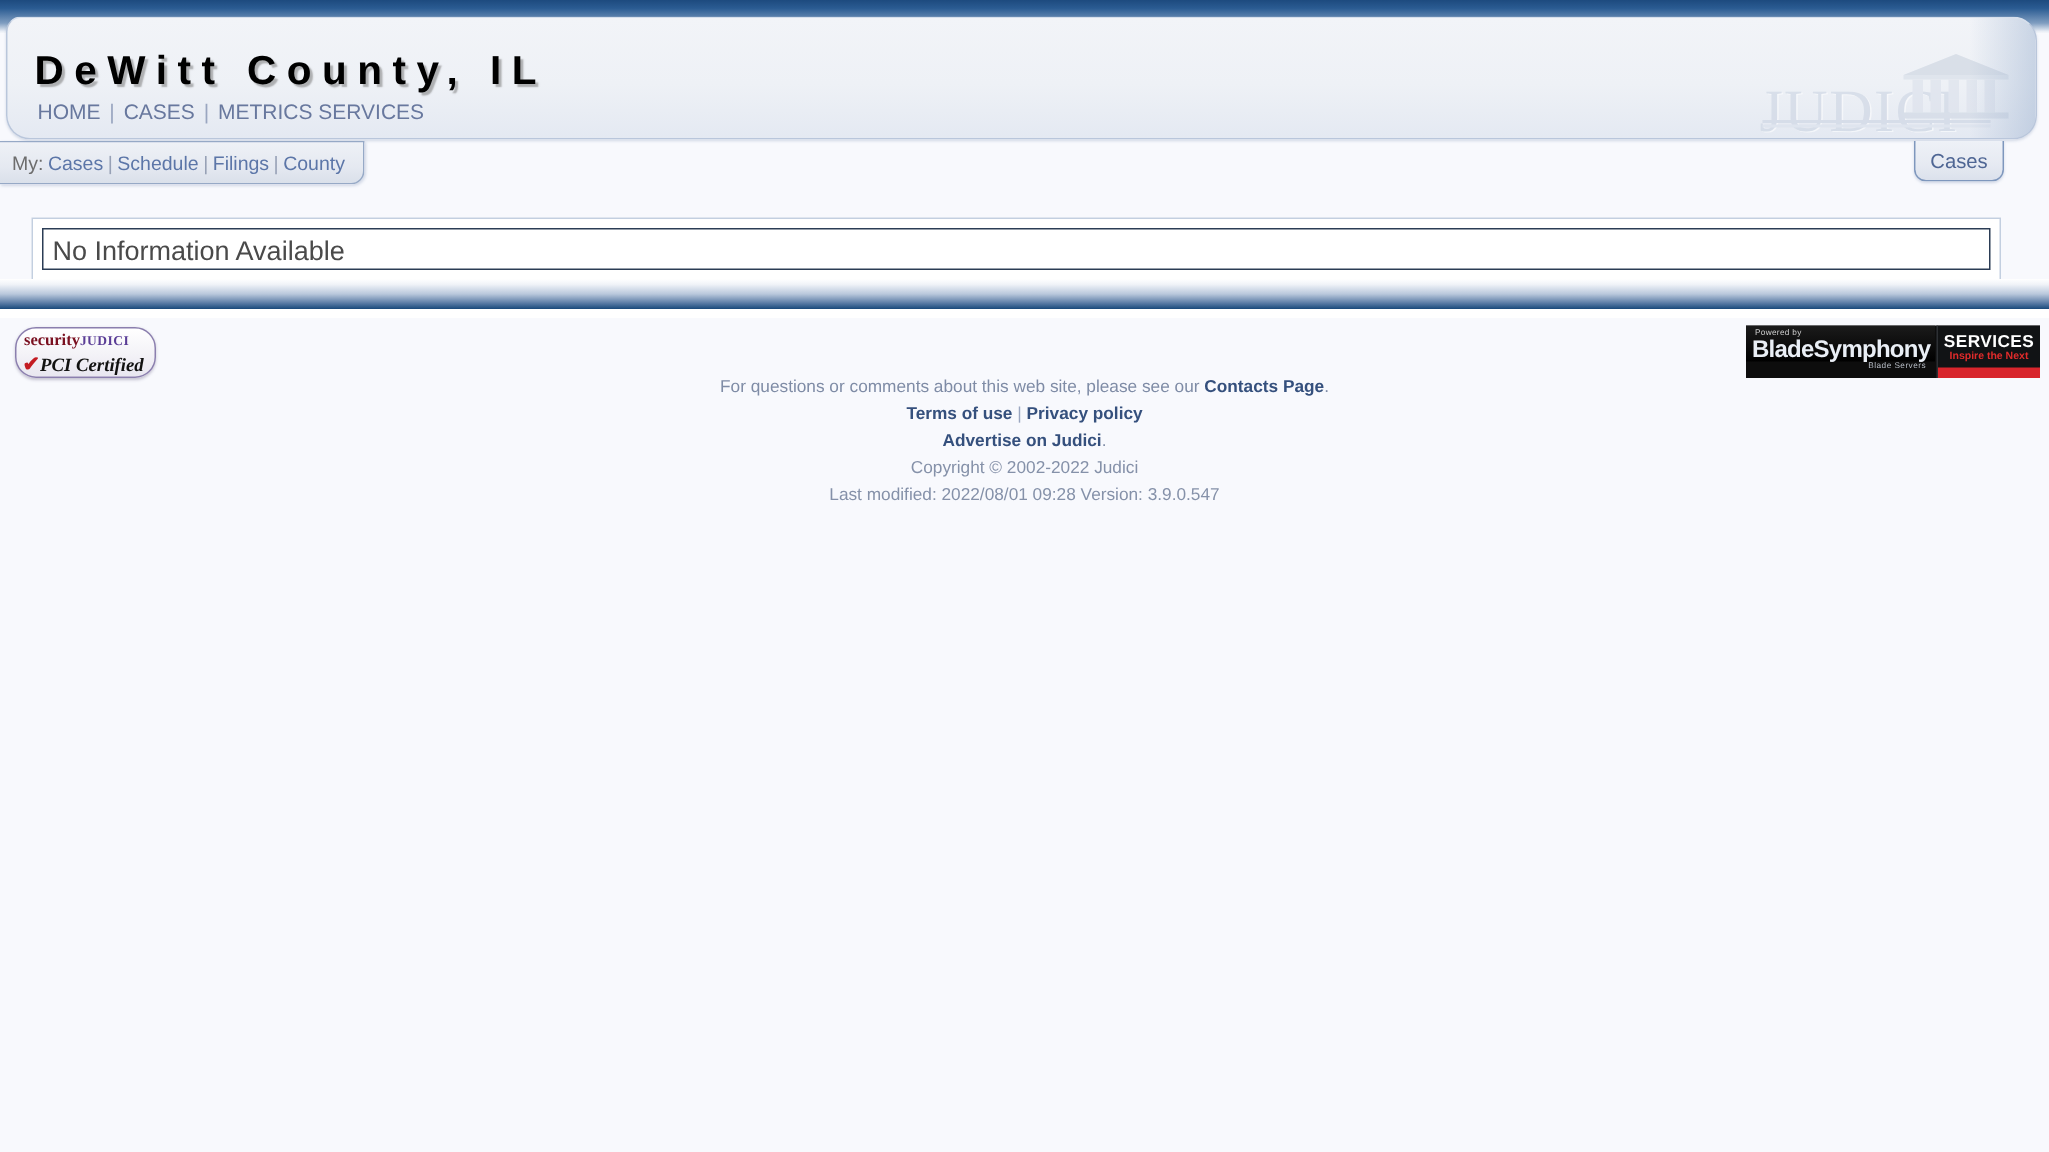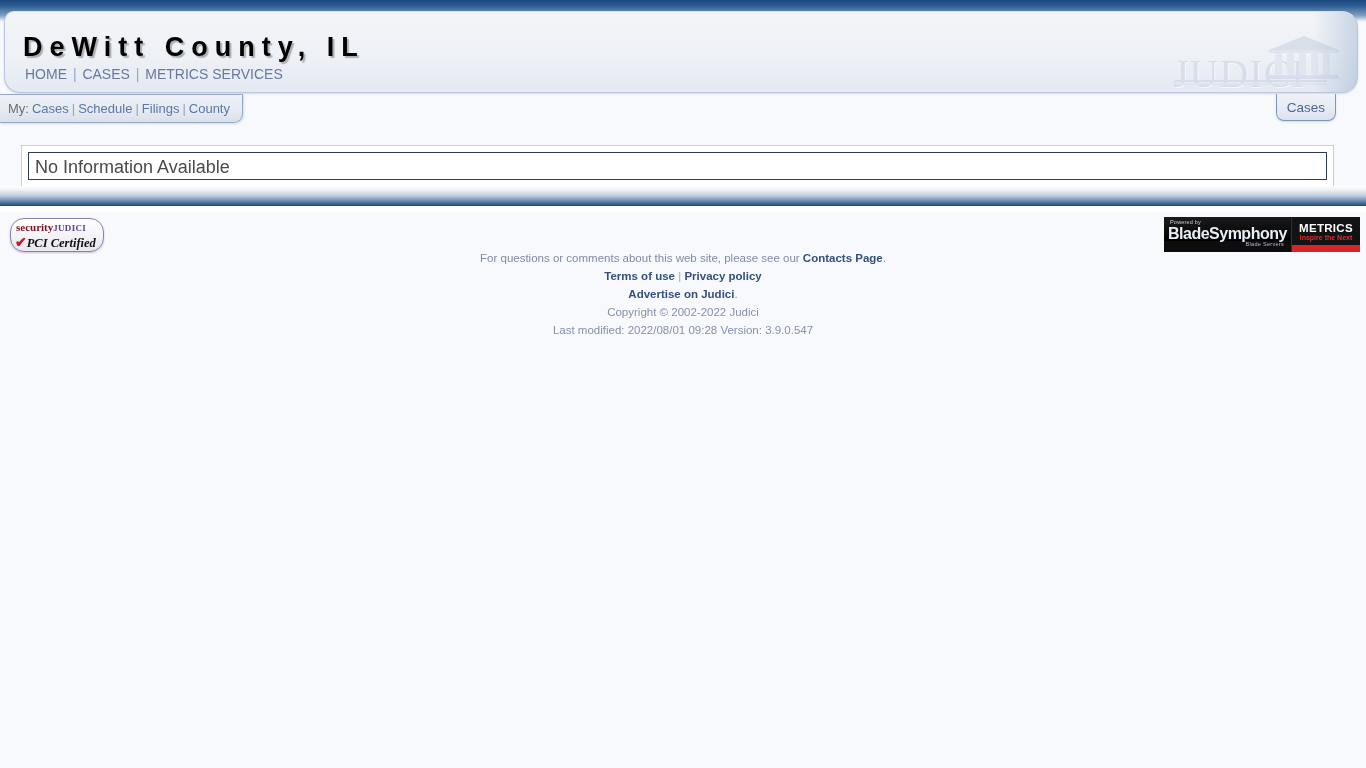--- a/index.html
+++ b/index.html
@@ -408,19 +408,19 @@
     </div>
   </div>
 
   <div class="bs-banner">
     <div class="bs-left">
       <div class="bs-powered">Powered by</div>
       <div class="bs-name">BladeSymphony</div>
       <div class="bs-sub">Blade Servers</div>
     </div>
     <div class="bs-right">
-      <div class="hit-name">METRICS</div>
+      <div class="hit-name">SERVICES</div>
       <div class="hit-tag">Inspire the Next</div>
       <div class="hit-bar"></div>
     </div>
   </div>
 
 </div>
 
 </body></html>

